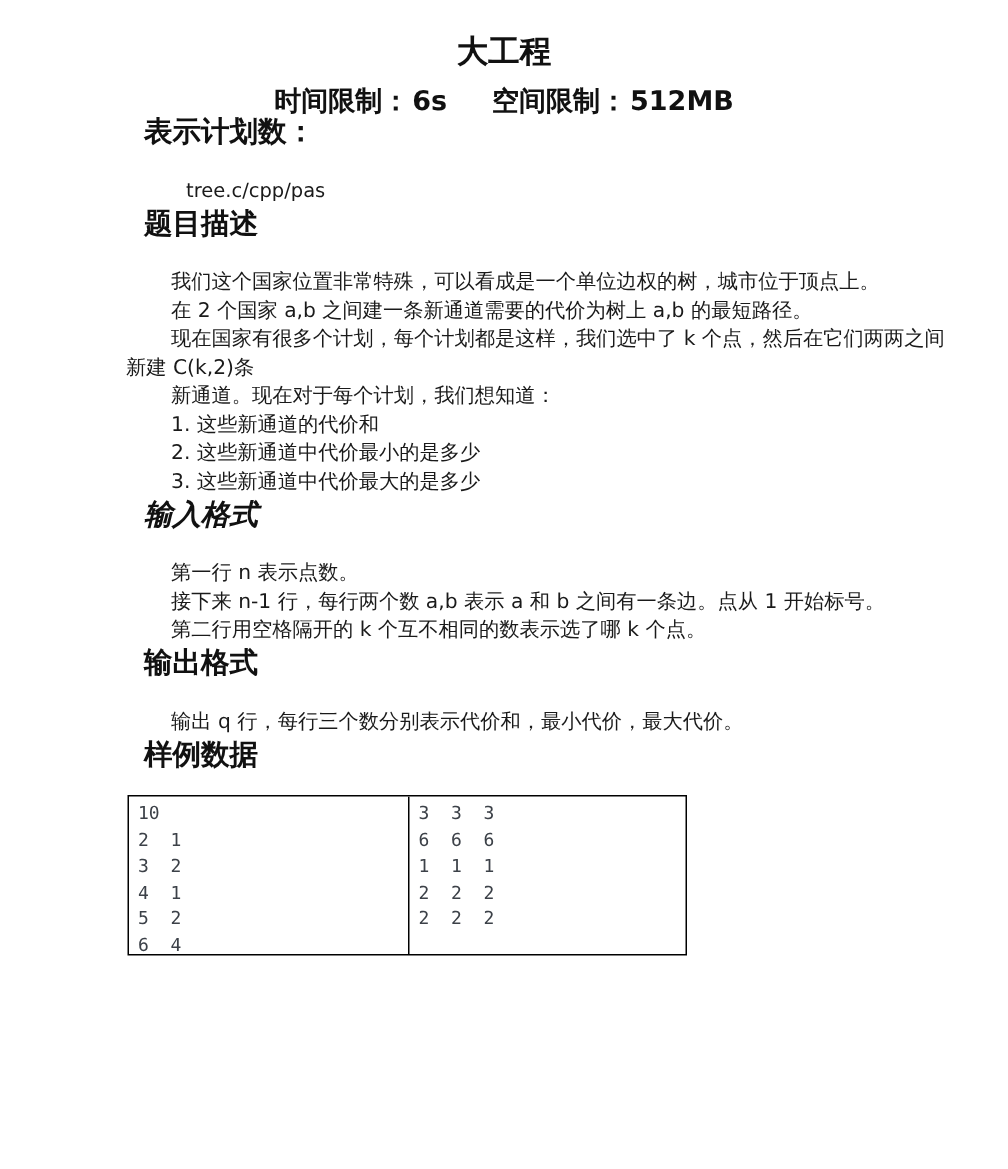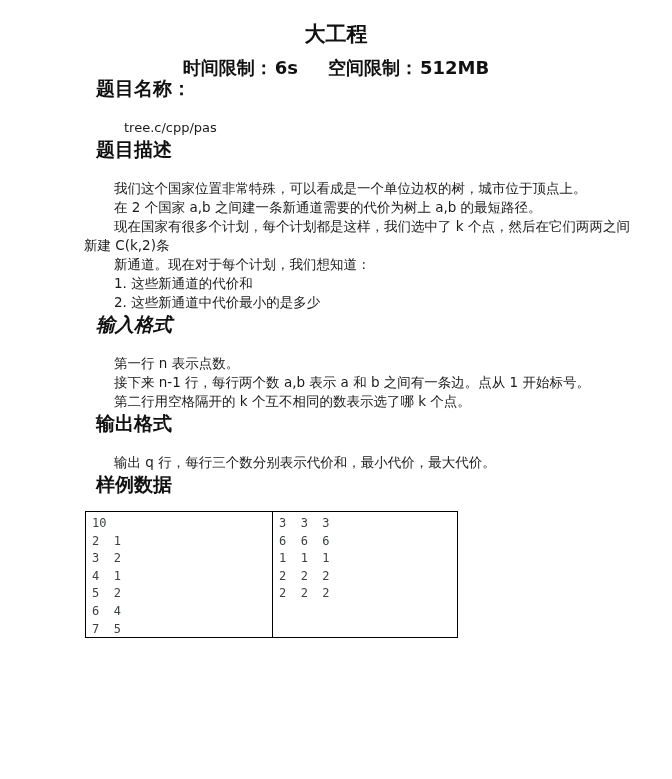--- a/index.html
+++ b/index.html
@@ -62,21 +62,21 @@
     line-height: 19px;
     color: #1a1a1a;
   }
   .body-block .line { white-space: nowrap; }
   .body-block .line.indent { padding-left: 30px; }
   .sample-table {
     box-sizing: border-box;
     margin-top: 15px;
     margin-left: 85px;
     width: 373px;
-    height: 127px;
+    height: 107px;
     border: 1px solid #000000;
     display: flex;
     overflow: hidden;
   }
   .sample-cell {
     box-sizing: border-box;
     padding: 3px 0 0 6px;
     font-family: "DejaVu Sans Mono", monospace;
     font-size: 12px;
     line-height: 17.6px;
@@ -92,32 +92,33 @@
 
 <div class="page">
 
   <h1 class="doc-title">大工程</h1>
 
   <div class="limits">
     <span><span>时间限制：</span><span class="value">6s</span></span>
     <span><span>空间限制：</span><span class="value">512MB</span></span>
   </div>
 
-  <h2 class="sec-heading mt-name">题目名称：</h2>
+  <h2 class="sec-heading mt-name">表示计划数：</h2>
   <div class="code-line">tree.c/cpp/pas</div>
 
   <h2 class="sec-heading mt-desc">题目描述</h2>
   <div class="body-block">
     <div class="line indent">我们这个国家位置非常特殊，可以看成是一个单位边权的树，城市位于顶点上。</div>
     <div class="line indent">在 2 个国家 a,b 之间建一条新通道需要的代价为树上 a,b 的最短路径。</div>
     <div class="line indent">现在国家有很多个计划，每个计划都是这样，我们选中了 k 个点，然后在它们两两之间</div>
     <div class="line">新建 C(k,2)条</div>
     <div class="line indent">新通道。现在对于每个计划，我们想知道：</div>
     <div class="line indent">1. 这些新通道的代价和</div>
     <div class="line indent">2. 这些新通道中代价最小的是多少</div>
+    <div class="line indent">3. 这些新通道中代价最大的是多少</div>
   </div>
 
   <h2 class="sec-heading mt-input">输入格式</h2>
   <div class="body-block">
     <div class="line indent">第一行 n 表示点数。</div>
     <div class="line indent">接下来 n-1 行，每行两个数 a,b 表示 a 和 b 之间有一条边。点从 1 开始标号。</div>
     <div class="line indent">第二行用空格隔开的 k 个互不相同的数表示选了哪 k 个点。</div>
   </div>
 
   <h2 class="sec-heading mt-output">输出格式</h2>

